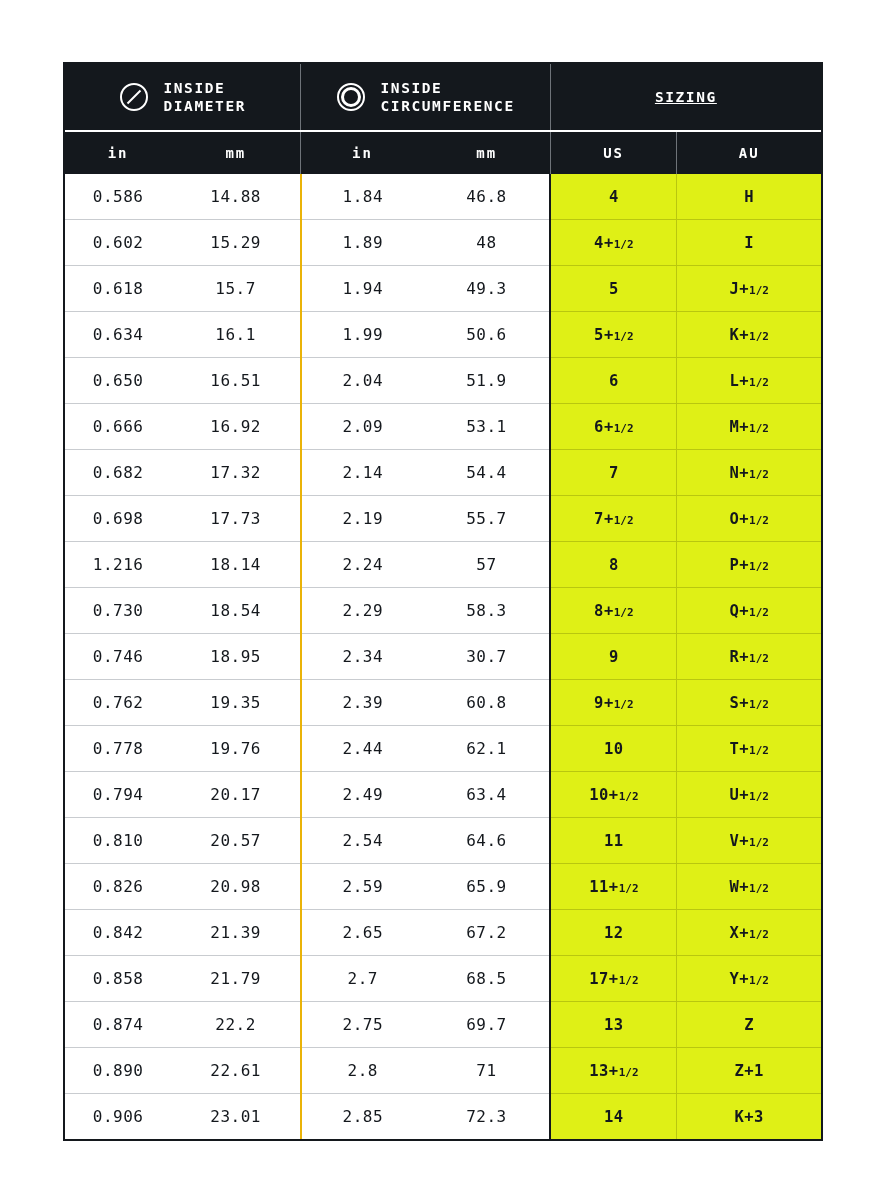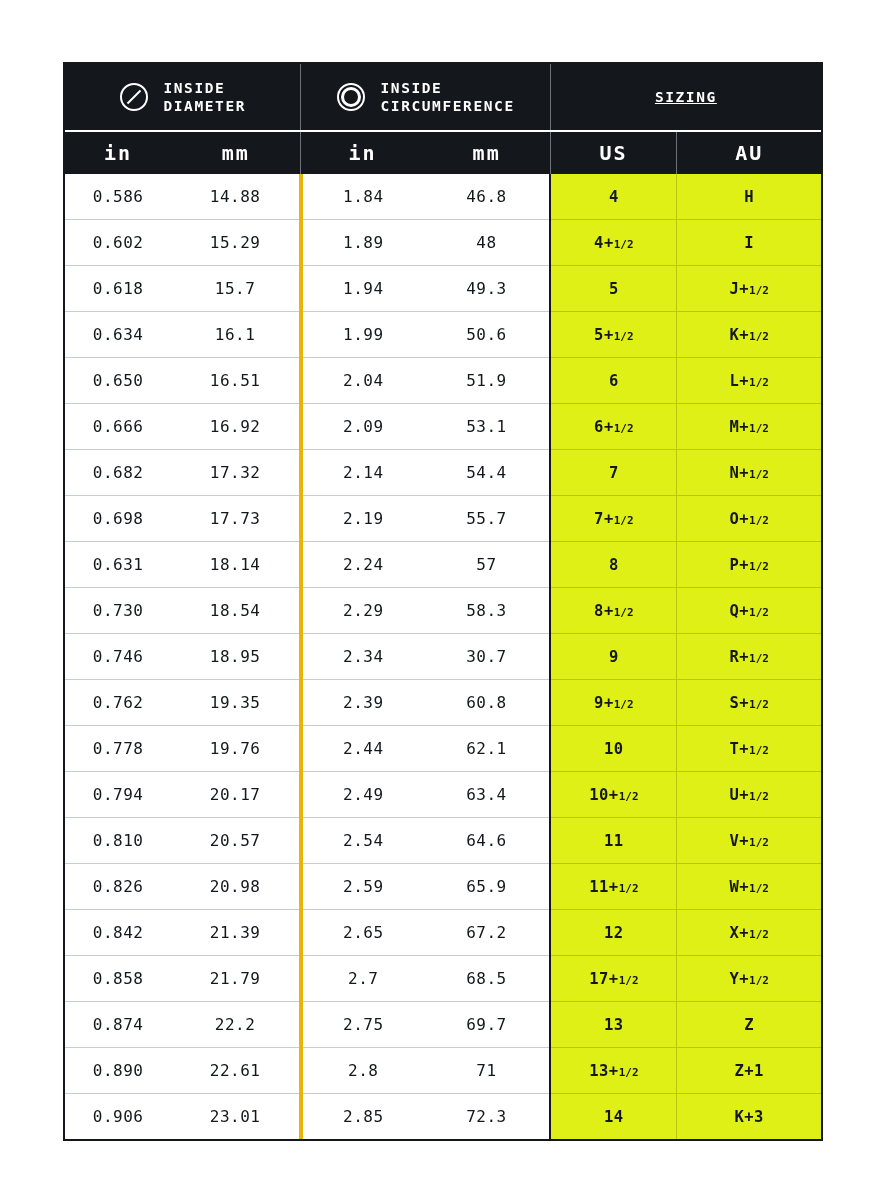--- a/index.html
+++ b/index.html
@@ -66,21 +66,21 @@
   .sep-left {
     border-left: 1px solid #6e7379 !important;
   }
   .icon-svg { display: block; }
   
   .sub-head th {
     background: #14181d;
     color: #ffffff;
     height: 42px;
     padding: 0;
-    font-size: 20px;
+    font-size: 14px;
     letter-spacing: 2px;
     font-weight: bold;
     vertical-align: middle;
     border-top: 2px solid #ffffff;
   }
   .sub-head th.sepline {
     border-left: 1px solid #6e7379;
   }
   
   tbody td {
@@ -89,21 +89,21 @@
     vertical-align: middle;
     font-size: 16px;
     letter-spacing: 0.5px;
     border-bottom: 1px solid #c9ccd0;
     background: #ffffff;
     color: #14181d;
     padding: 0;
   }
   tbody tr:last-child td { border-bottom: none; }
   td.col-sep {
-    border-left: 4px solid #eab308;
+    border-left: 2px solid #eab308;
   }
   td.size-cell {
     background: #dff016;
     font-weight: bold;
     font-size: 15.5px;
     border-bottom: 1px solid #b9c70f;
     border-left: 1px solid #b9c70f;
   }
   tbody tr:last-child td.size-cell { border-bottom: none; text-align: center; }
   td.size-cell.first-size {
@@ -230,21 +230,21 @@
           </tr>
           <tr>
             <td>0.698</td>
             <td>17.73</td>
             <td class="col-sep">2.19</td>
             <td>55.7</td>
             <td class="size-cell first-size"><span class="halfplus">7+</span><span class="frac">1/2</span></td>
             <td class="size-cell"><span class="halfplus">O+</span><span class="frac">1/2</span></td>
           </tr>
           <tr>
-            <td>0.631</td>
+            <td>1.216</td>
             <td>18.14</td>
             <td class="col-sep">2.24</td>
             <td>57</td>
             <td class="size-cell first-size"><span class="halfplus">8</span></td>
             <td class="size-cell"><span class="halfplus">P+</span><span class="frac">1/2</span></td>
           </tr>
           <tr>
             <td>0.730</td>
             <td>18.54</td>
             <td class="col-sep">2.29</td>

